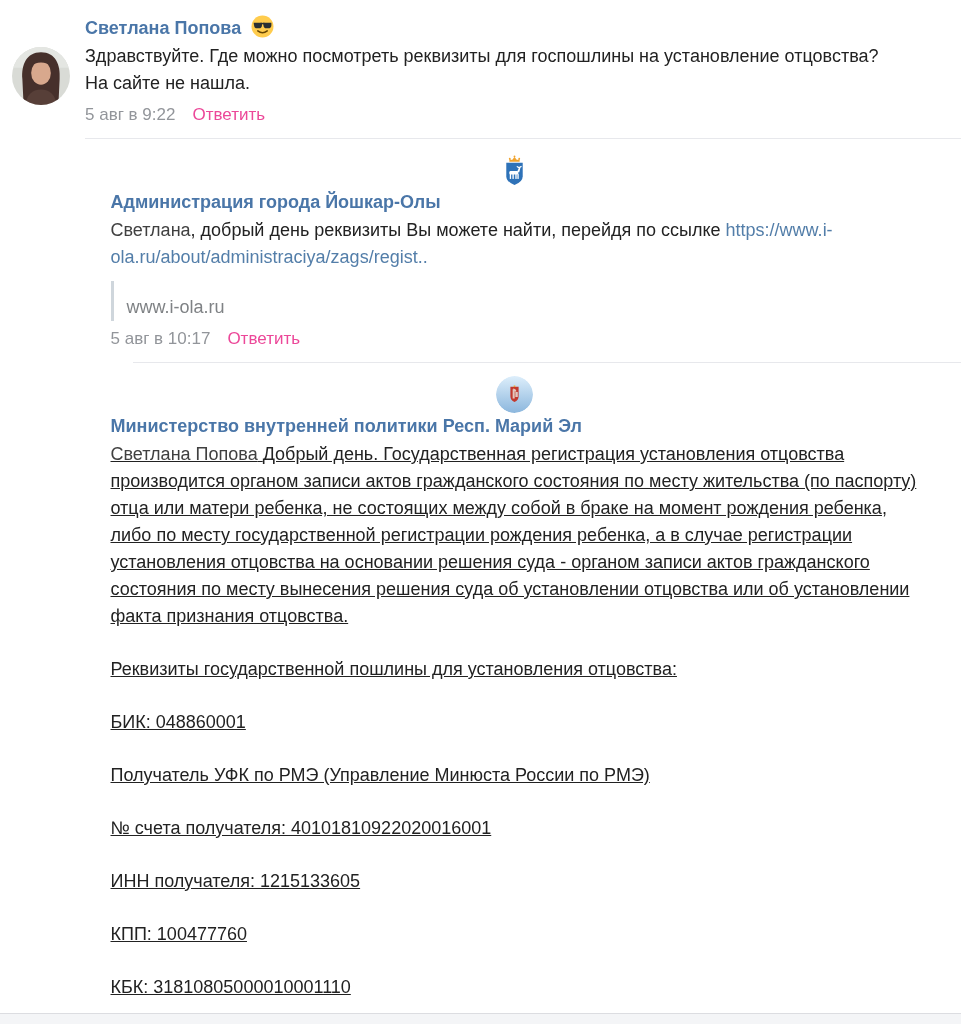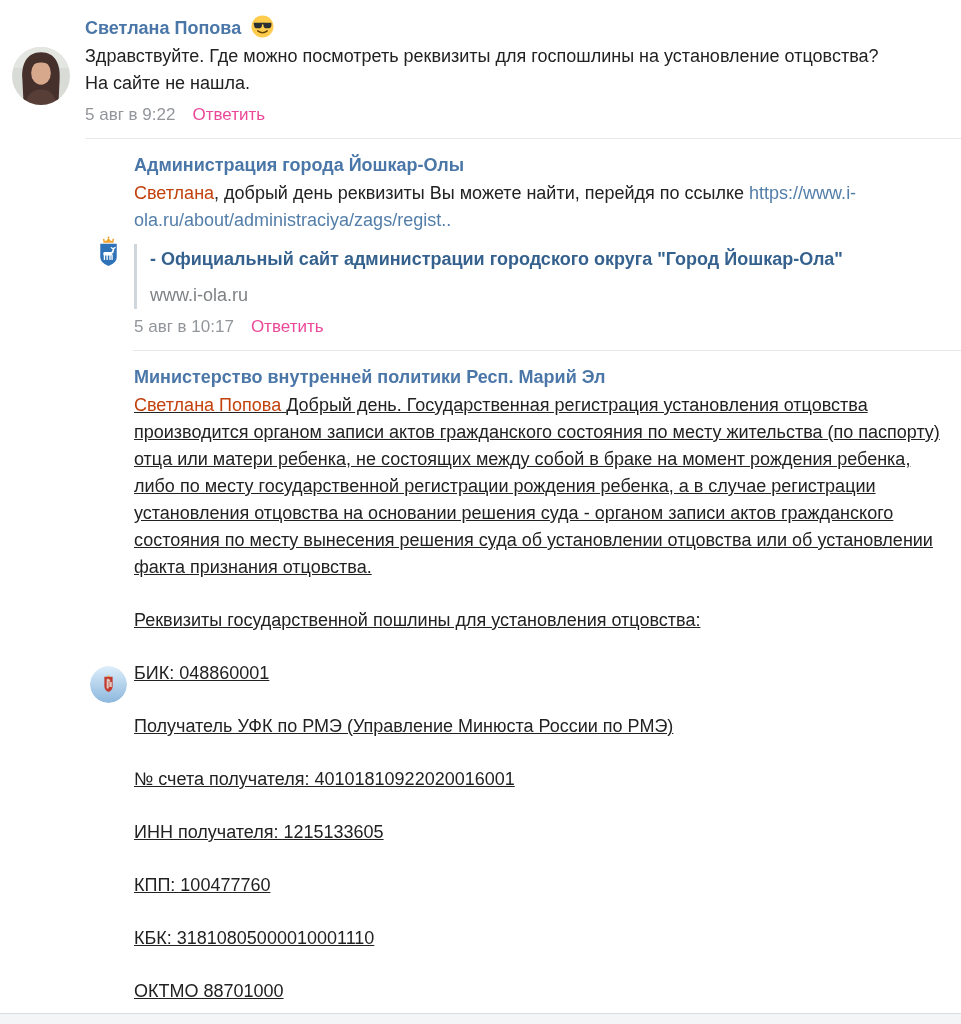--- a/index.html
+++ b/index.html
@@ -11,42 +11,42 @@
     color: #222222;
     position: relative;
     overflow: hidden;
   }
   a { text-decoration: none; cursor: pointer; }
 
   .thread { padding-top: 6px; }
 
   .comment { display: flex; align-items: center; }
   .lvl1 { padding: 8px 16px 0 12px; }
-  .lvl2 { margin-left: 90px; padding: 13px 16px 0 0; }
+  .lvl2 { margin-left: 90px; padding: 13px 16px 0 0; flex-direction: column; }
 
   .avatar { flex: none; border-radius: 50%; overflow: hidden; display: block; }
   .av56 { width: 58px; height: 58px; margin-right: 15px; }
   .av36 { width: 37px; height: 37px; margin-right: 7px; }
   .avatar svg { display: block; width: 100%; height: 100%; }
 
   .content { flex: 1 1 auto; min-width: 0; }
   .lvl1 .content { max-width: 800px; }
   .lvl2 .content { max-width: 814px; }
 
   .name-row { line-height: 25px; margin-top: 1px; white-space: nowrap; }
   .author { color: #4a76a8; font-weight: bold; font-size: 18px; }
   .emoji { display: inline-block; width: 23px; height: 23px; vertical-align: -4px; margin-left: 5px; }
   .emoji svg { display: block; width: 100%; height: 100%; }
 
   .ctext { font-size: 18px; line-height: 27px; margin-top: 2px; }
   .ctext p { margin: 26px 0; text-decoration: underline; }
   .ctext p:first-child { margin-top: 0; }
   .ctext p:last-child { margin-bottom: 0; }
 
-  .mention { color: #c2410c; }
+  .mention { color: #404040; }
   .urllink { color: #537ea9; overflow-wrap: anywhere; }
 
   .snippet {
     margin-top: 10px;
     border-left: 3px solid #cfd6dc;
     padding: 3px 0 3px 13px;
   }
   .snippet-title { color: #35618e; font-weight: bold; font-size: 18px; line-height: 25px; }
   .snippet-domain { color: #7f8285; font-size: 18px; line-height: 22px; margin-top: 12px; }
 
@@ -125,21 +125,20 @@
     </span>
     <div class="content">
       <div class="name-row">
         <a class="author">Администрация города Йошкар-Олы</a>
       </div>
       <div class="ctext">
         <a class="mention">Светлана</a><span>, добрый день реквизиты Вы можете найти, перейдя по ссылке</span>
         <a class="urllink">https://www.i-ola.ru/about/administraciya/zags/regist..</a>
       </div>
       <div class="snippet">
-        <div class="snippet-title"><a>- Официальный сайт администрации городского округа "Город Йошкар-Ола"</a></div>
         <div class="snippet-domain">www.i-ola.ru</div>
       </div>
       <div class="meta">
         <span class="date">5 авг в 10:17</span><a class="reply-link">Ответить</a>
       </div>
     </div>
   </div>
 
   <div class="divider d2"></div>
 

